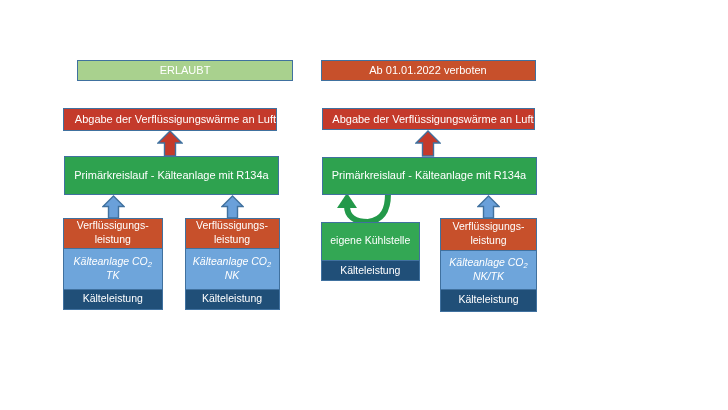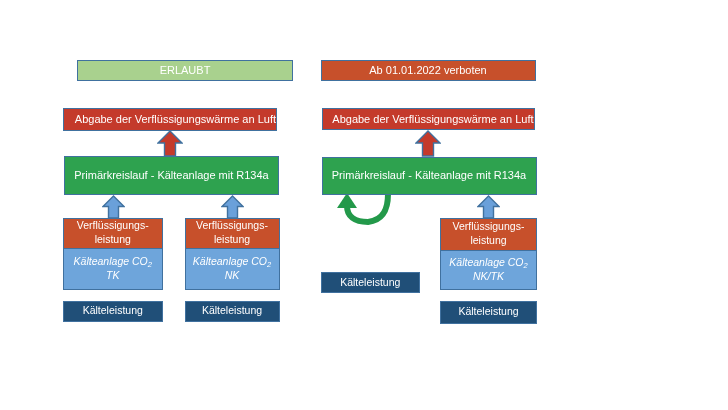--- a/index.html
+++ b/index.html
@@ -11,21 +11,21 @@
   .fs11{font-size:11px;}
   .fs10{font-size:10.5px;}
   .arrow{position:absolute; z-index:1;}
   sub{font-size:7.5px; line-height:0; vertical-align:-2px;}
   .bg-lgreen{background:var(--light-green,#a9d18e);margin-left:14px;}
   .bg-green{background:var(--green,#2ea24f);}
   .bg-green2{background:var(--green-bright,#33a754);}
   .bg-red{background:var(--red,#c43a2b);align-items:flex-end;}
   .bg-orange{background:var(--orange-red,#c7502b);}
   .bg-lblue{background:var(--light-blue,#6ea5db);font-style:italic;}
-  .bg-navy{background:var(--navy,#204f78);margin-top:12px;}
+  .bg-navy{background:var(--navy,#204f78);}
 </style>
 </head>
 <body>
 
 <div class="canvas">
 
   <div class="bx bg-lgreen fs11" style="left:63px; top:59.5px; width:216px; height:21px;">
     <span>ERLAUBT</span>
   </div>
 
@@ -86,20 +86,23 @@
 
   <div class="bx bg-green fs11" style="left:321.5px; top:156.5px; width:215px; height:38px;">
     <div>Primärkreislauf - Kälteanlage mit R134a</div>
   </div>
 
   <svg class="arrow" style="left:333px; top:191px;" width="64" height="34" viewBox="0 0 64 34">
     <path d="M 55 3 C 55 17 51 29 35 31 C 21 31 14 25 14 15" style="fill:none; stroke:var(--arrow-green,#23994a); stroke-width:6;"></path>
     <polygon points="4,17 24,17 14,2" style="fill:var(--arrow-green,#23994a);"></polygon>
   </svg>
 
+  <div class="bx bg-green2 fs10" style="left:321px; top:221.5px; width:98.5px; height:39.5px;">
+    <span>eigene Kühlstelle</span>
+  </div>
   <div class="bx bg-navy fs10" style="left:321px; top:260px; width:98.5px; height:21px;">
     <span>Kälteleistung</span>
   </div>
 
   <svg class="arrow" style="left:477px; top:194.5px;" width="23" height="24" viewBox="0 0 23 24">
     <polygon points="11.5,1 22,11.5 16.5,11.5 16.5,23 6.5,23 6.5,11.5 1,11.5" style="fill:var(--arrow-blue,#6aa0da); stroke:var(--border-blue,#40719f); stroke-width:1.4;"></polygon>
   </svg>
 
   <div class="bx bg-orange fs10" style="left:440px; top:217.5px; width:97px; height:33px;">
     <div>Verflüssigungs-</div>

